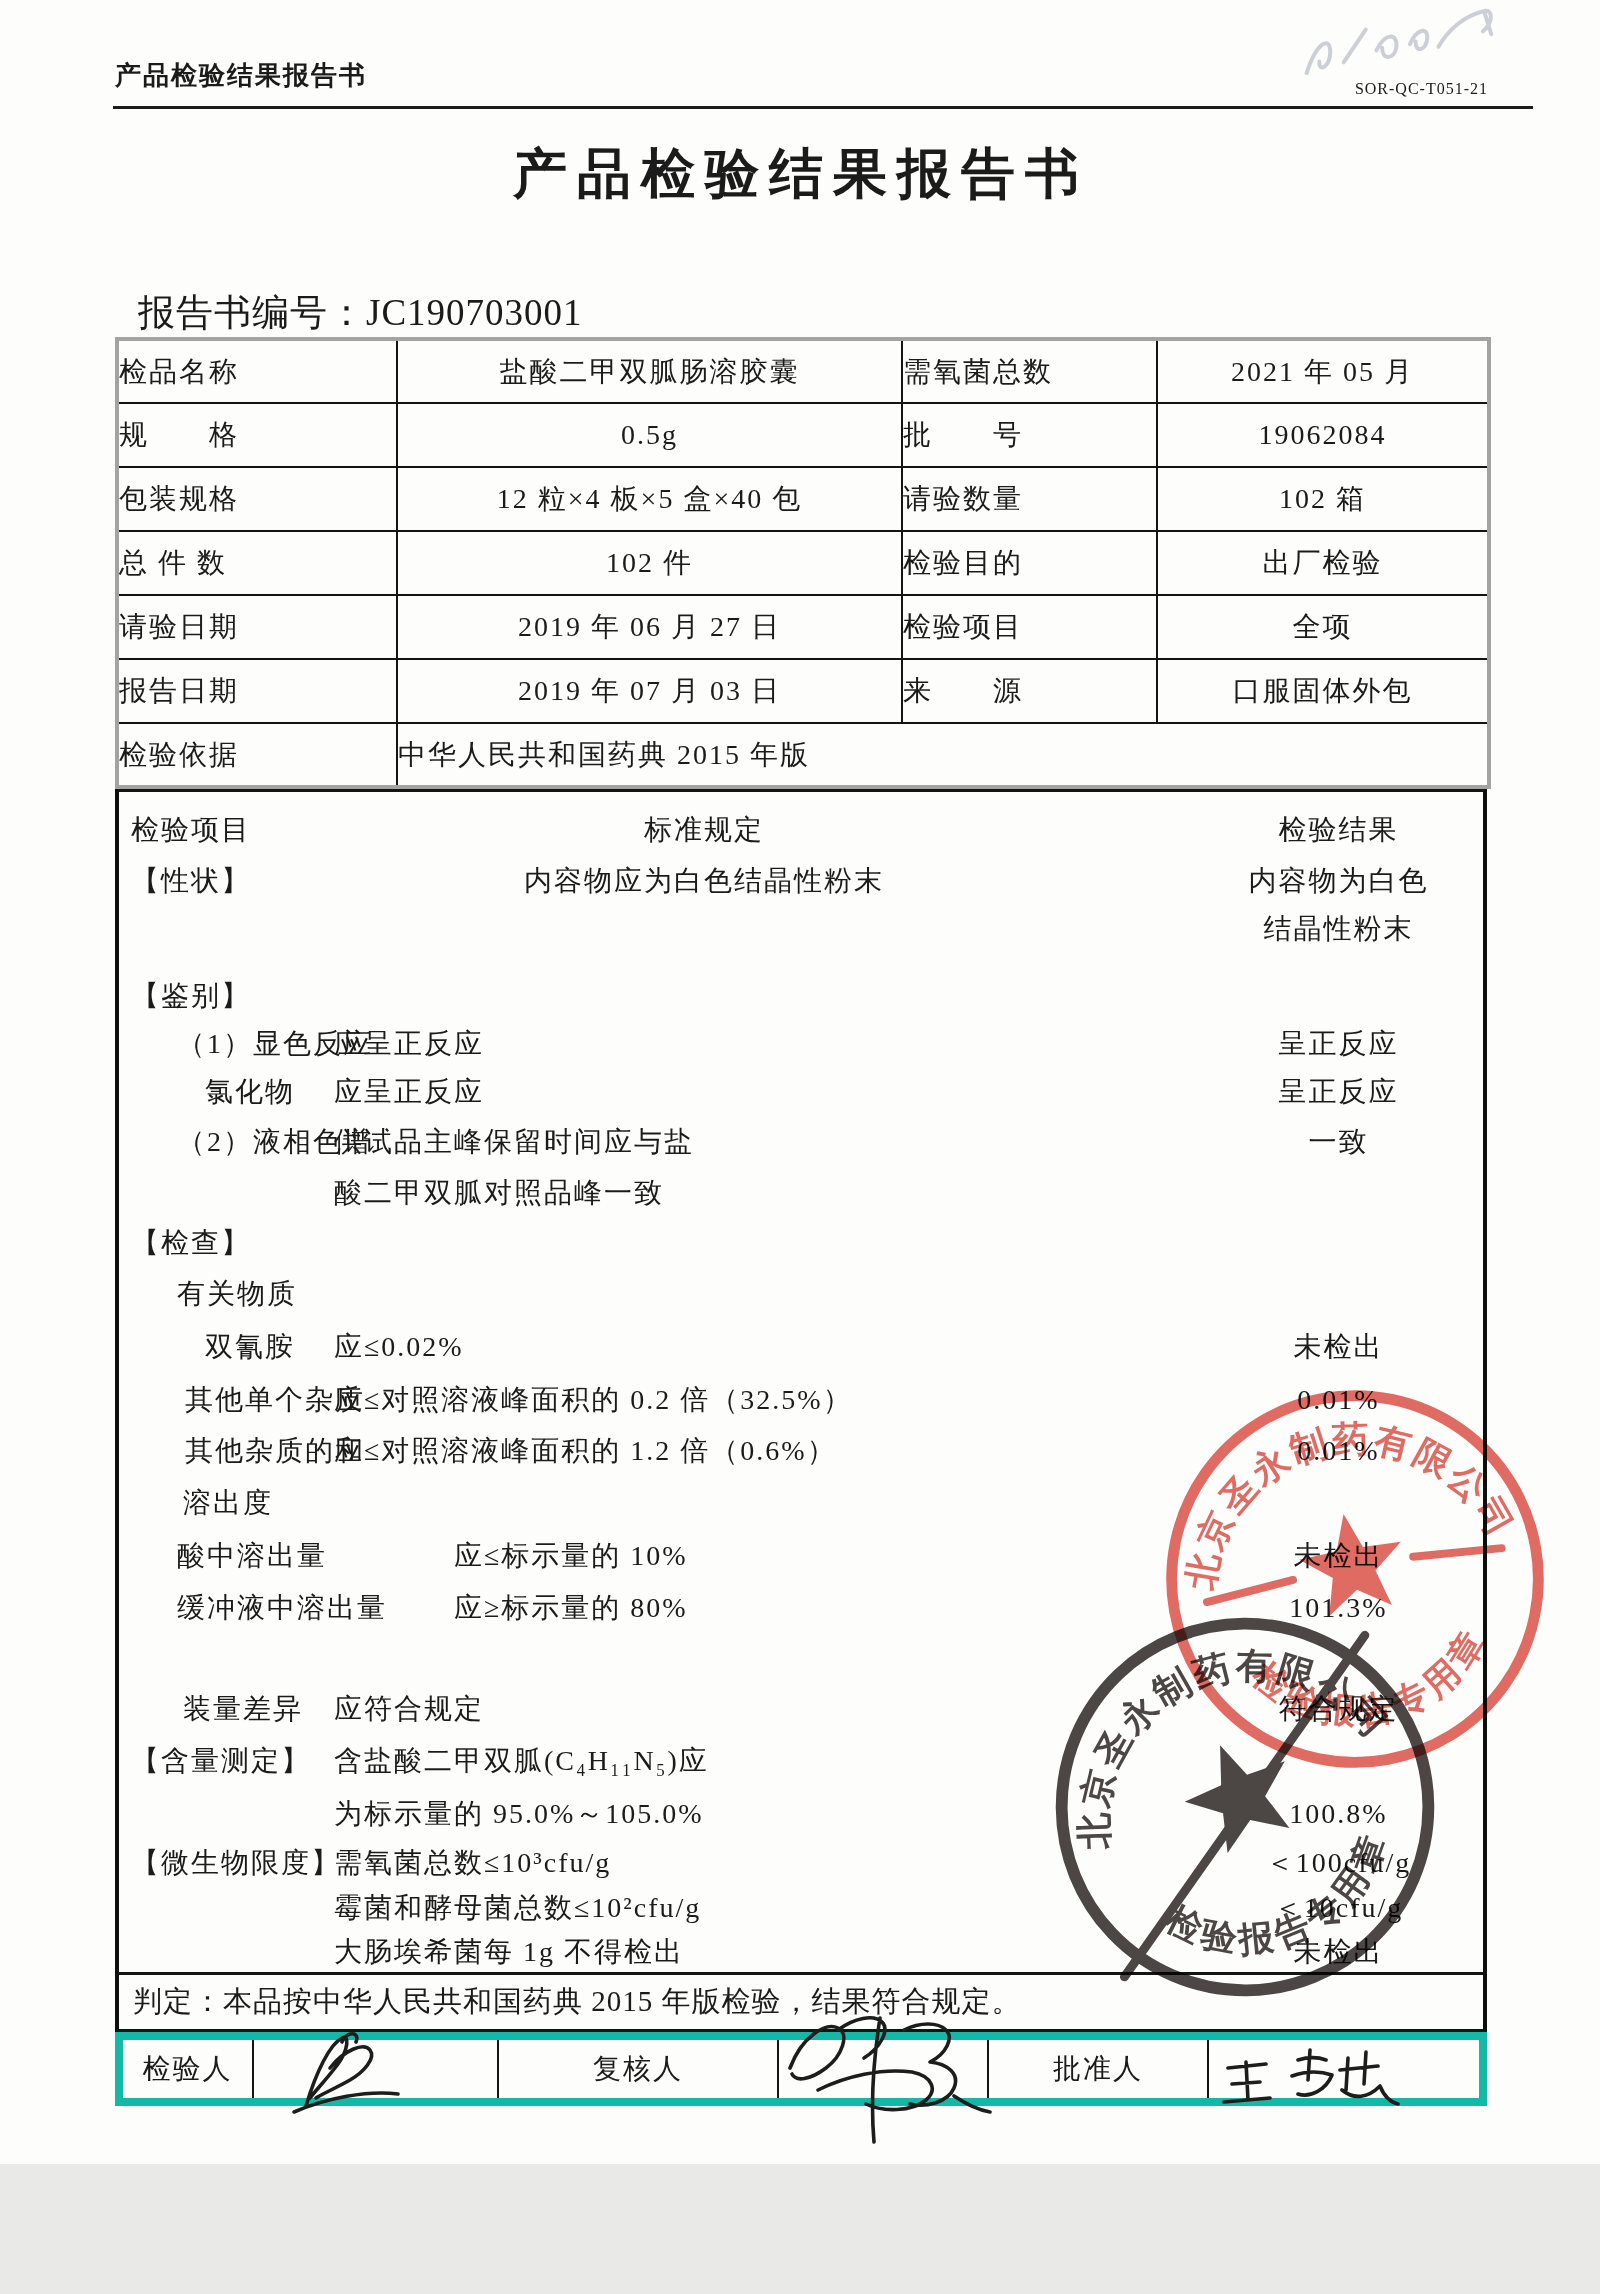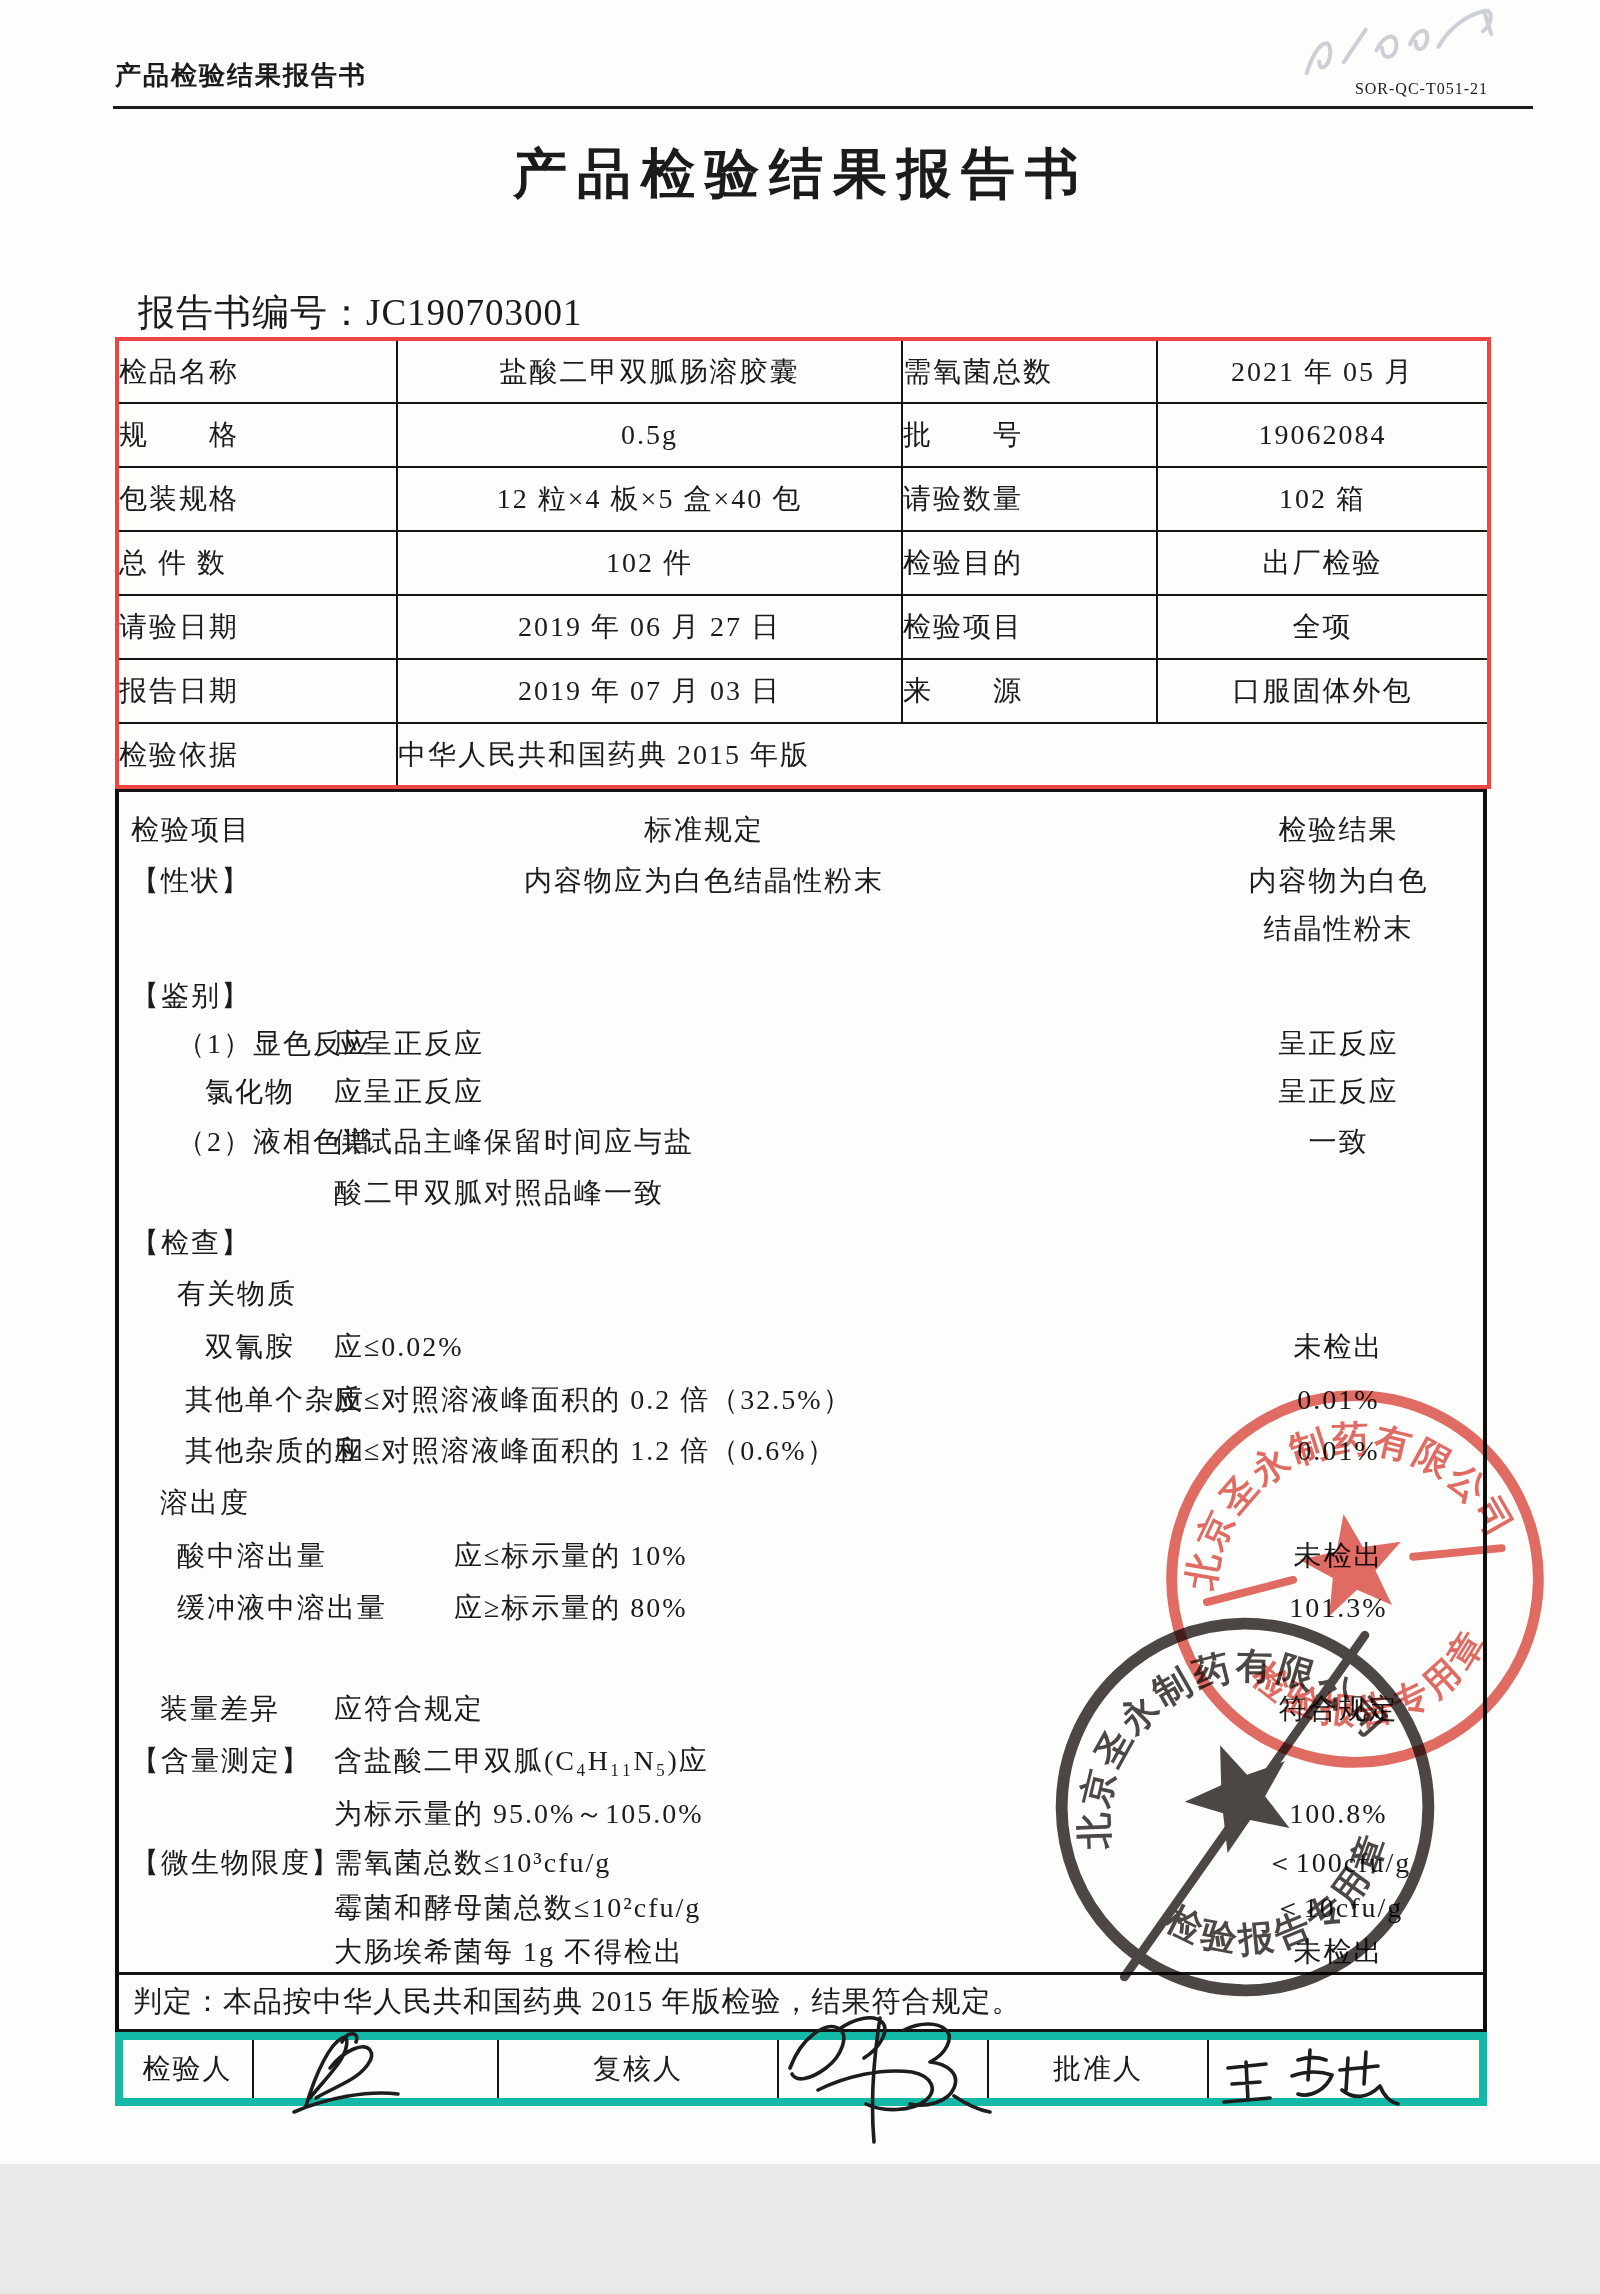--- a/index.html
+++ b/index.html
@@ -9,35 +9,35 @@
 
   .hdr-left{position:absolute;left:115px;top:58px;font-family:"Liberation Sans","DejaVu Sans",sans-serif;
             font-weight:bold;font-size:26px;letter-spacing:2px;}
   .hdr-rule{position:absolute;left:113px;top:106px;width:1420px;height:3px;background:#1c1c1c;}
   .hdr-code{position:absolute;right:112px;top:80px;font-size:16px;letter-spacing:1px;}
   .title{position:absolute;left:115px;top:138px;width:1372px;margin:0;text-align:center;
          font-size:54px;font-weight:bold;letter-spacing:10px;}
   .report-no{position:absolute;left:138px;top:288px;font-size:37px;letter-spacing:1px;}
 
   table.info{position:absolute;left:115px;top:337px;width:1372px;border-collapse:collapse;
-             table-layout:fixed;border:4px solid #ef4444;}
+             table-layout:fixed;border:4px solid #a3a3a3;}
   table.info td{border:2px solid #141414;height:64px;font-size:28px;letter-spacing:2px;padding:0;}
   td.lab{padding-left:28px;text-align:left;}
   td.val{text-align:center;}
   td.basis{text-align:left;padding-left:52px;}
 
   .results{position:absolute;left:115px;top:789px;width:1372px;height:1183px;
            border-left:4px solid #0e0e0e;border-right:4px solid #0e0e0e;border-top:3px solid #141414;
            padding-top:12px;font-size:28px;}
   .rrow{display:flex;align-items:center;}
   .h44{height:44px;} .h46{height:46px;} .h48{height:48px;} .h50{height:50px;}
   .h52{height:52px;} .h54{height:54px;}
   .sp20{height:20px;} .sp50{height:50px;}
   .ri{width:215px;flex:0 0 215px;padding-left:12px;letter-spacing:2px;white-space:nowrap;}
-  .ri.i05{padding-left:41px;} .ri.i1{padding-left:58px;} .ri.i15{padding-left:66px;} .ri.i2{padding-left:86px;}
+  .ri.i05{padding-left:64px;} .ri.i1{padding-left:58px;} .ri.i15{padding-left:66px;} .ri.i2{padding-left:86px;}
   .rs{width:740px;flex:0 0 740px;letter-spacing:2px;white-space:nowrap;}
   .rs.c{text-align:center;}
   .rs.sx{padding-left:120px;}
   .rr{flex:1;padding-left:120px;letter-spacing:2px;white-space:nowrap;text-align:center;}
 
   .verdict{position:absolute;left:115px;top:1972px;width:1372px;height:60px;
            border-left:4px solid #0e0e0e;border-right:4px solid #0e0e0e;
            border-top:3px solid #141414;border-bottom:3px solid #141414;
            display:flex;align-items:center;padding-left:14px;font-size:29px;letter-spacing:1px;}
   .sigrow{position:absolute;left:115px;top:2032px;width:1372px;height:74px;

